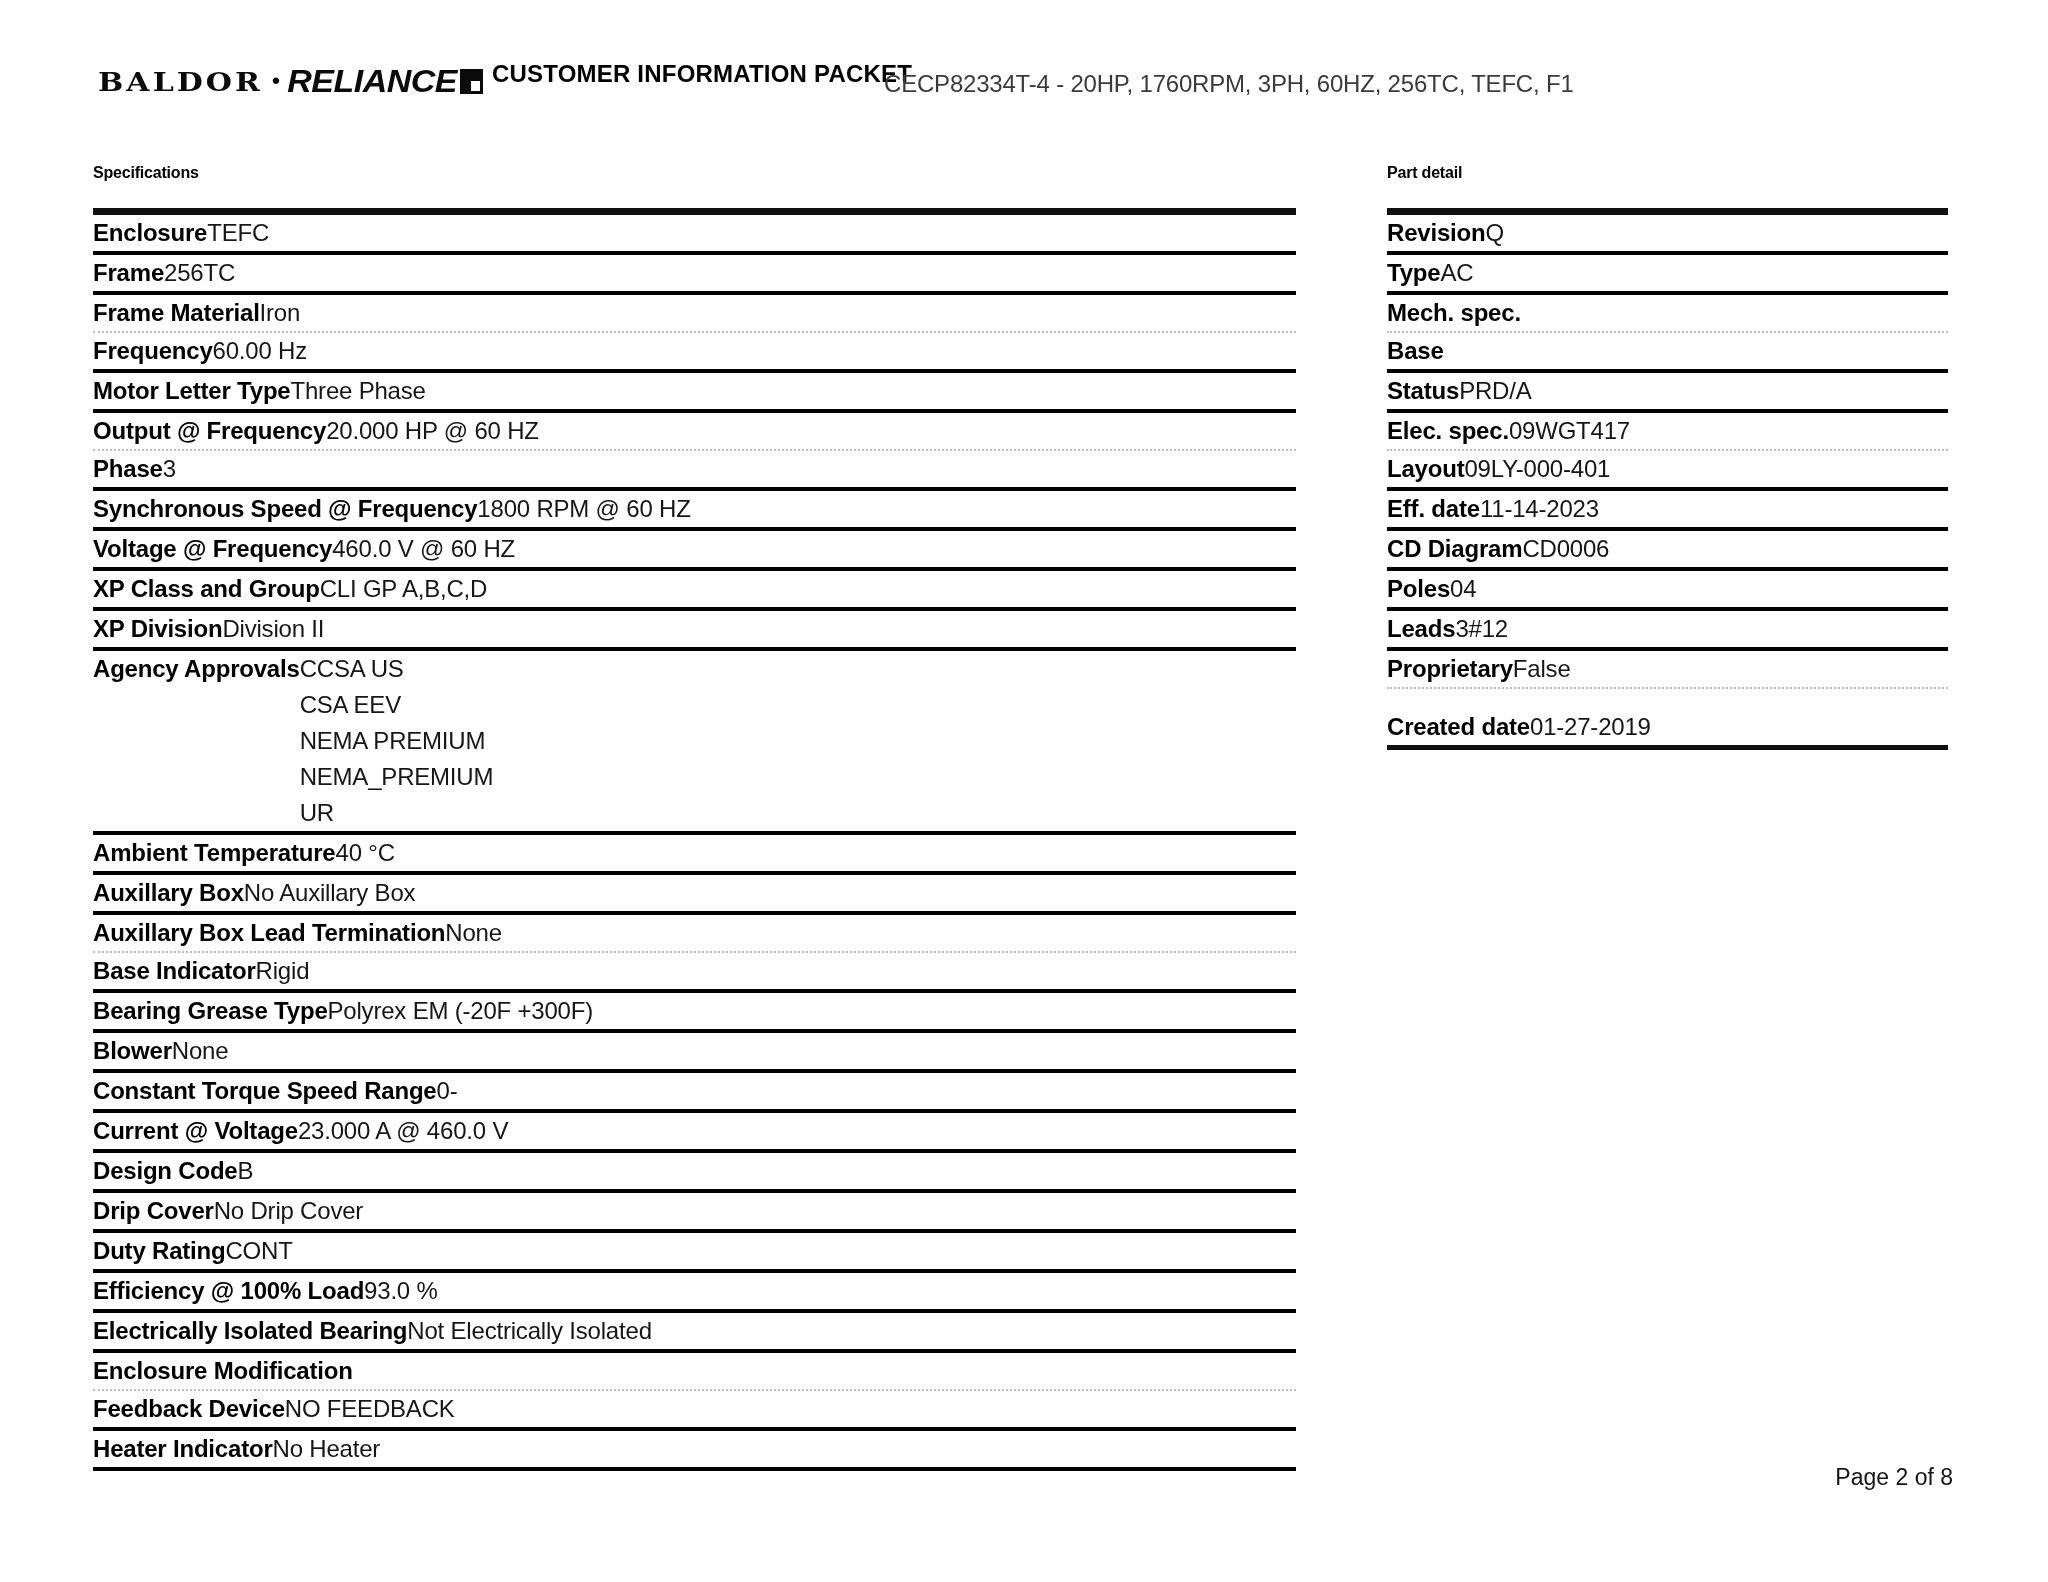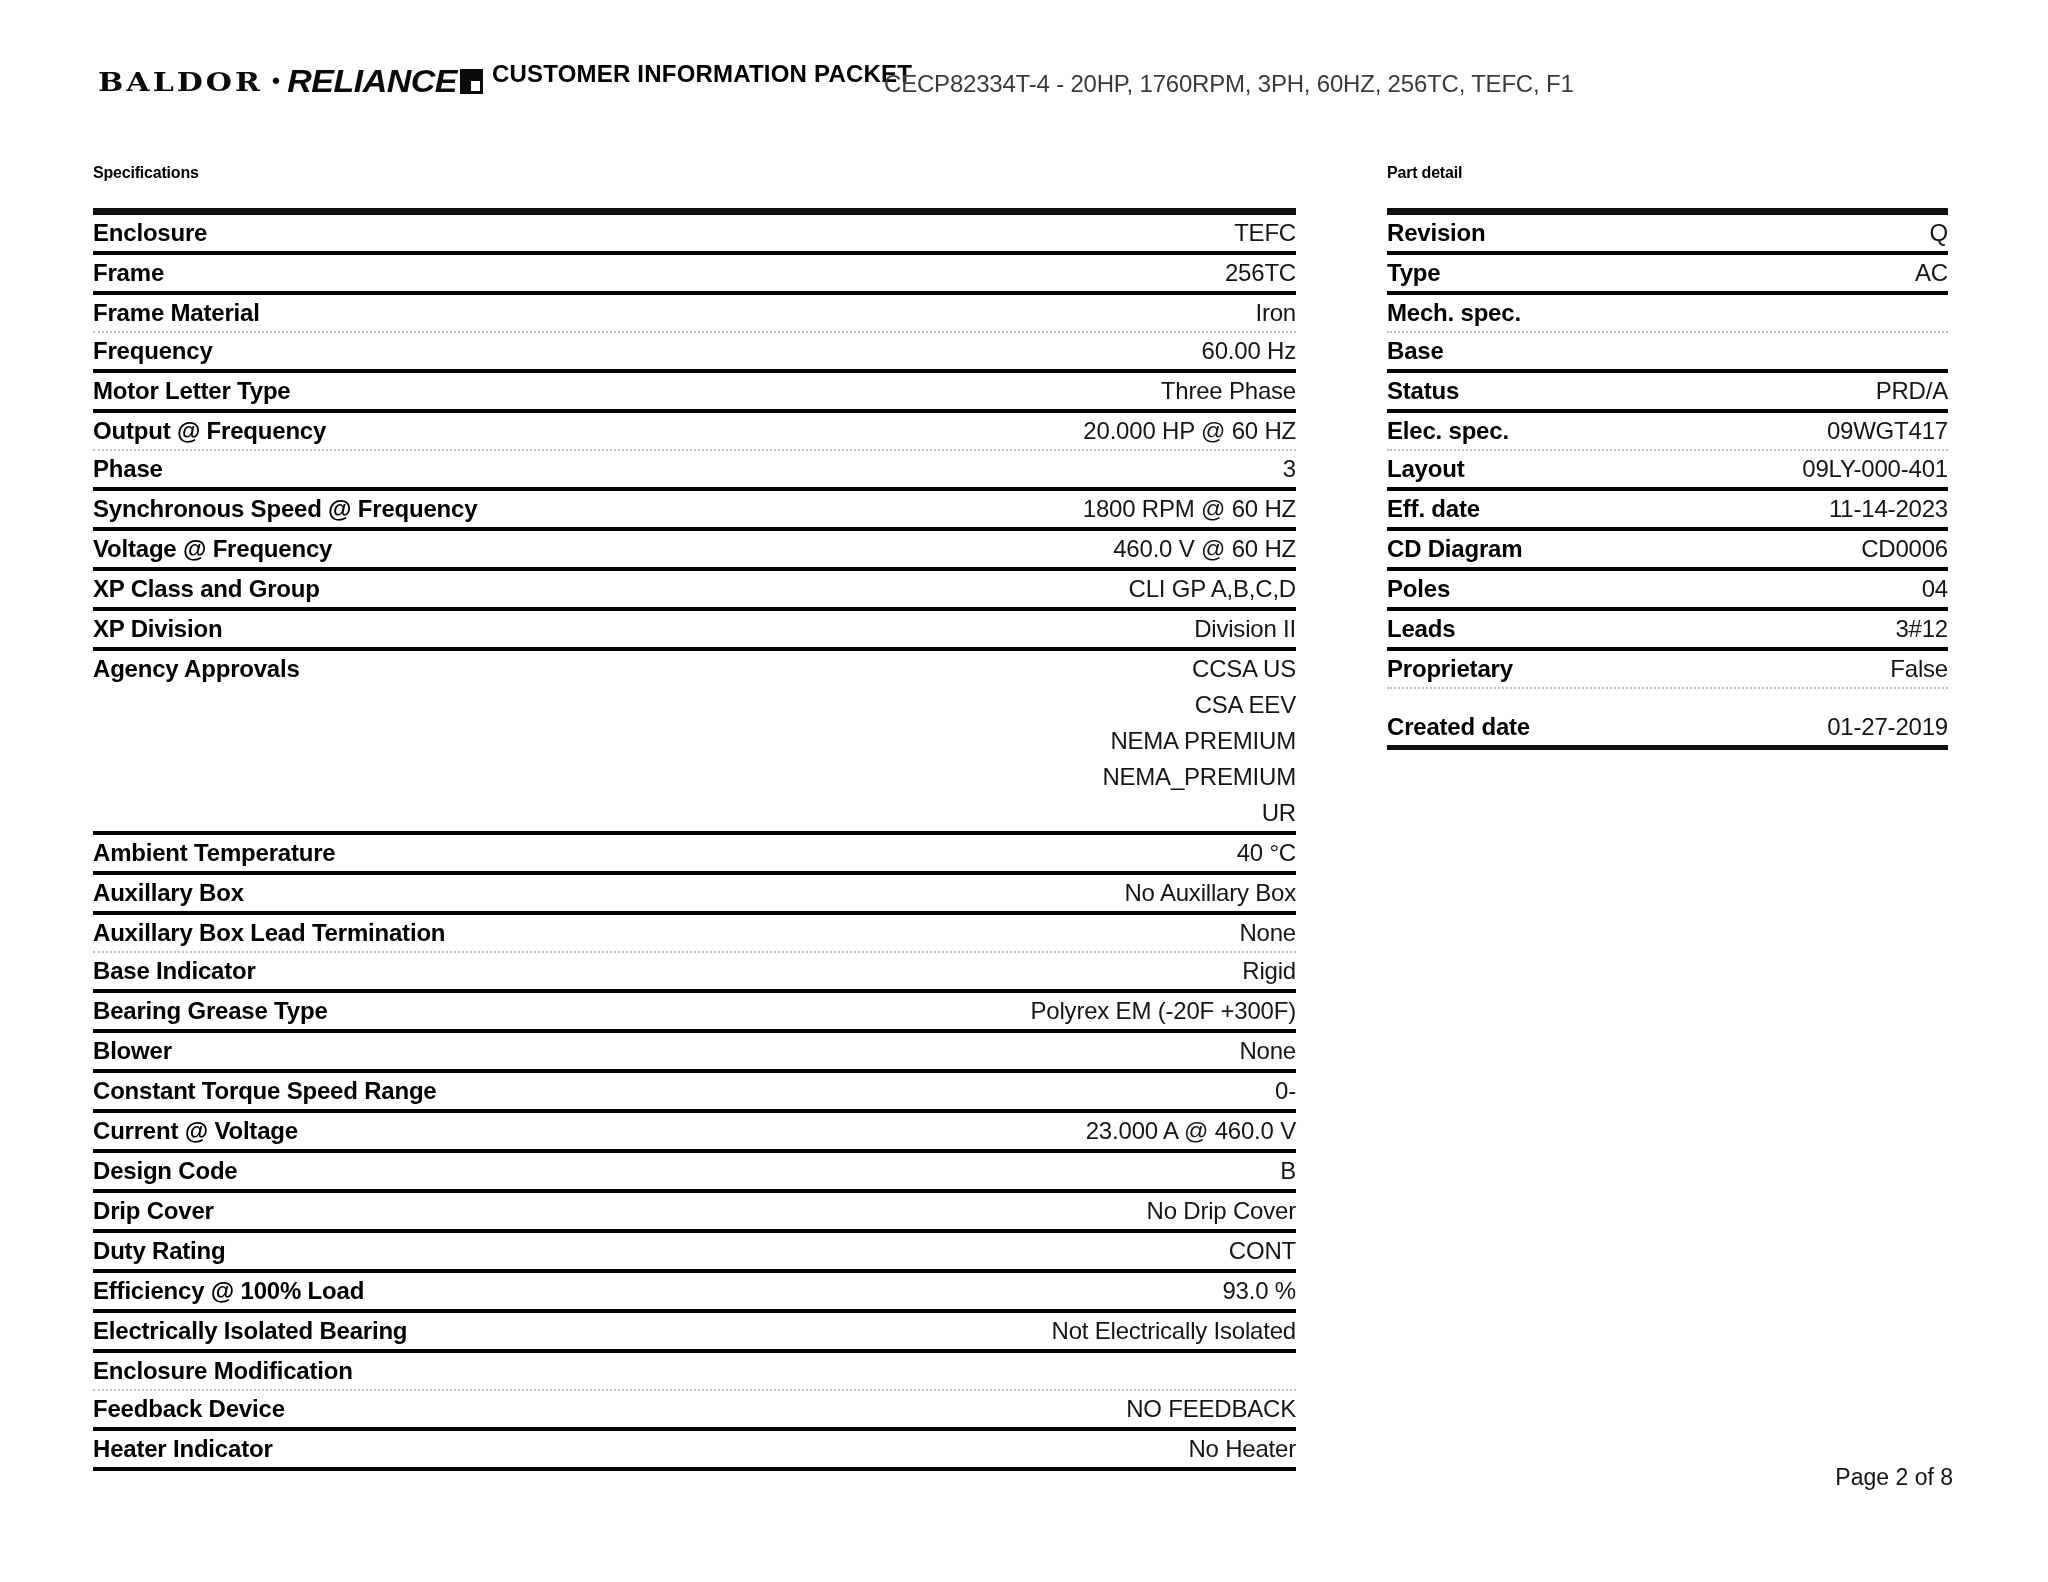--- a/index.html
+++ b/index.html
@@ -113,21 +113,20 @@
   .label {
     font-weight: bold;
     font-size: 24px;
     line-height: 36px;
     color: #000;
     letter-spacing: -0.2px;
     white-space: nowrap;
   }
   .values { flex: 1; min-width: 0; }
   .val {
-    text-align: right;
     font-size: 24px;
     line-height: 36px;
     min-height: 36px;
     color: #161616;
     letter-spacing: -0.2px;
     white-space: nowrap;
   }
 
   
   .page-number {

